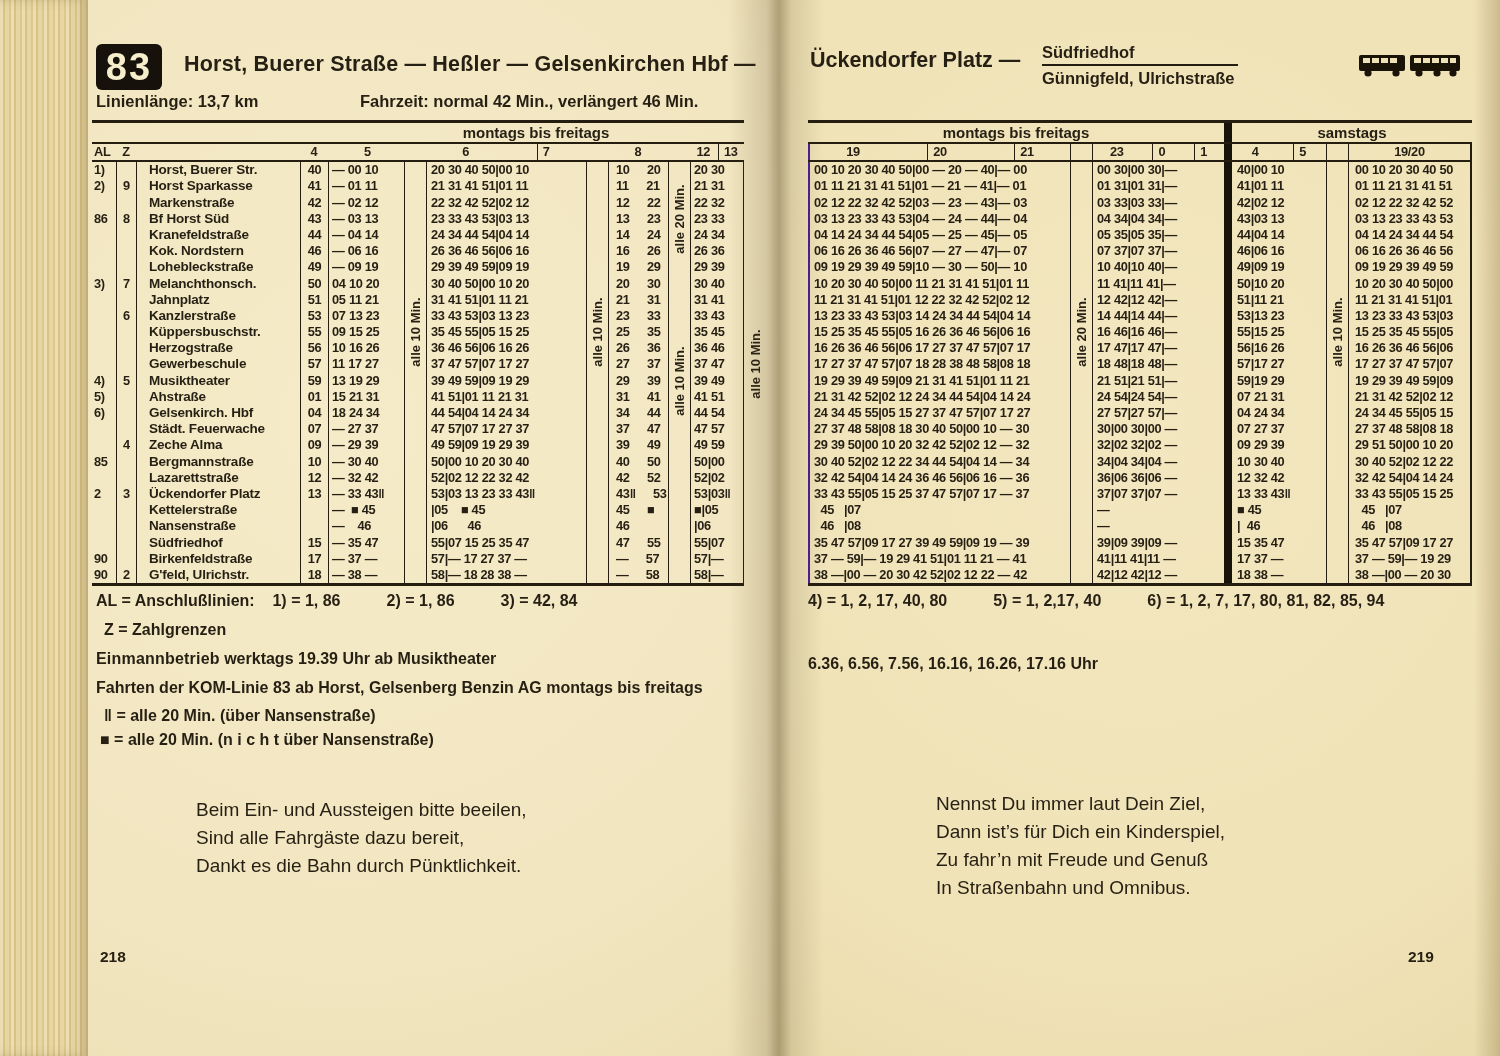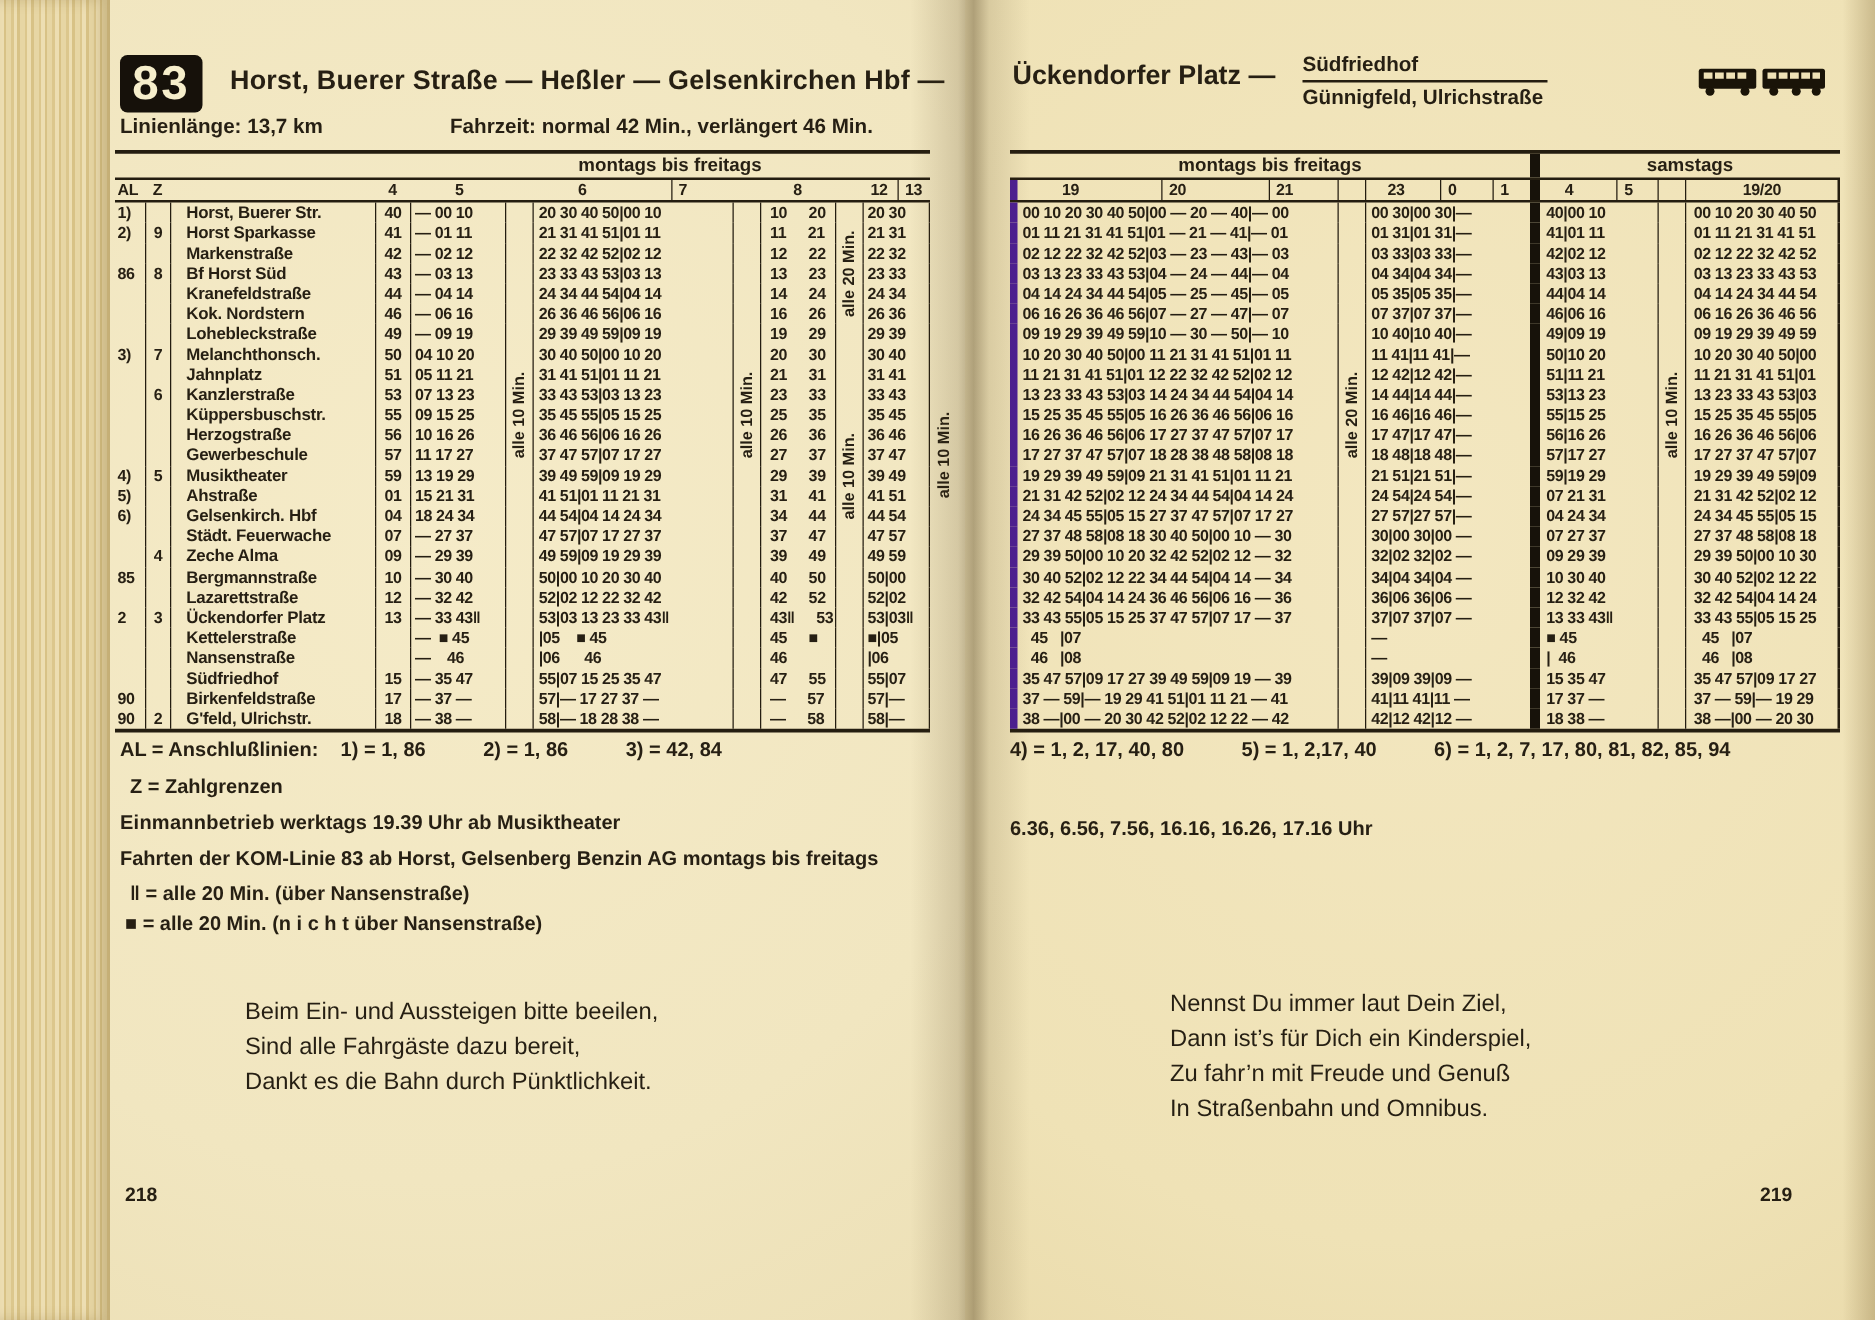--- a/index.html
+++ b/index.html
@@ -39,21 +39,21 @@
   .cname{padding-left:12px;font-size:13.5px;letter-spacing:-.2px;white-space:nowrap;}
   .c4{justify-content:center;}
   .c5{padding-left:3px;}
   .c67{padding-left:4px;}
   .c8{padding-left:7px;word-spacing:14px;}
   .c1213{padding-left:3px;}
   .lperiod{padding-left:236px;display:flex;justify-content:center;width:416px;}
   
   .rtable{left:808px;top:120px;width:664px;}
   .rcols{grid-template-columns:262px 22px 132px 8px 94px 22px 124px;}
-  .rrow .ca{border-left:6px solid #4c1d95;padding-left:4px;text-align:right;}
+  .rrow .ca{border-left:2px solid #4c1d95;padding-left:4px;text-align:right;}
   .rrow .cs{border-left:1.5px solid #241d10;}
   .rrow .cb{border-left:1.5px solid #241d10;padding-left:4px;}
   .rbar{background:#17120a;}
   .rrow .cc{padding-left:5px;}
   .rrow .ccs{border-left:1.5px solid #241d10;}
   .rrow .cd{border-left:1.5px solid #241d10;border-right:2px solid #241d10;padding-left:6px;}
   .grp{display:flex;width:100%;justify-content:space-around;}
   
   .legend{position:absolute;font-size:16px;font-weight:700;white-space:nowrap;}
   .legend .ref{display:inline-block;margin-right:46px;}
@@ -716,21 +716,21 @@
           <span class="c t cd">27 37 48 58|08 18</span>
         </div>
 
         <div class="brow rrow rcols">
           <span class="c t ca">29 39 50|00 10 20 32 42 52|02 12 — 32</span>
           <span class="c cs"></span>
           <span class="c t cb">32|02 32|02 —</span>
           <span class="c rbar"></span>
           <span class="c t cc">09 29 39</span>
           <span class="c ccs"></span>
-          <span class="c t cd">29 39 50|00 10 30</span>
+          <span class="c t cd">29 51 50|00 10 20</span>
         </div>
 
         <div class="brow rrow rcols">
           <span class="c t ca">30 40 52|02 12 22 34 44 54|04 14 — 34</span>
           <span class="c cs"></span>
           <span class="c t cb">34|04 34|04 —</span>
           <span class="c rbar"></span>
           <span class="c t cc">10 30 40</span>
           <span class="c ccs"></span>
           <span class="c t cd">30 40 52|02 12 22</span>

